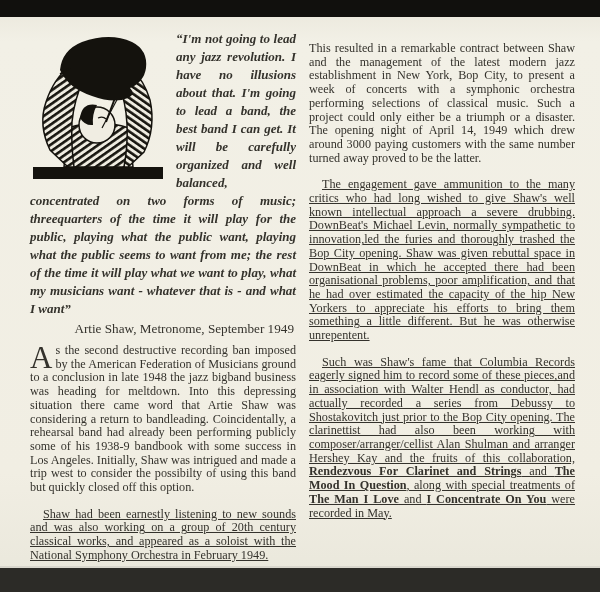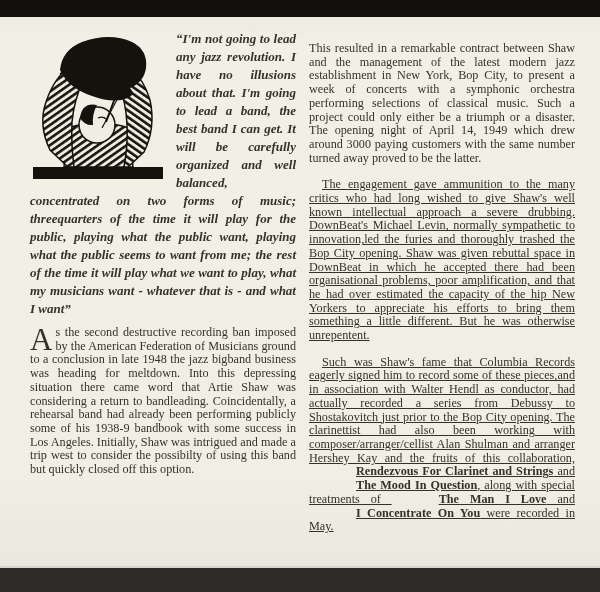--- a/index.html
+++ b/index.html
@@ -44,21 +44,21 @@
     font-size: 12.2px; line-height: 13.7px;
     text-align: justify; margin: 0;
   }
   .mt { margin-top: 8px; }
   .gap { margin-top: 13px; }
   .indent { text-indent: 13px; text-decoration: underline; }
   .dropcap {
     float: left; font-size: 31px; line-height: 24px;
     padding: 2px 3px 0 0;
   }
-  b { font-weight: bold; margin-left: 47px; }
+  b { font-weight: bold; }
 </style>
 </head>
 <body>
 
 <div class="page">
   <div class="top-band"></div>
 
   <div class="columns">
 
     <div class="col col-left">
@@ -82,24 +82,26 @@
           <path d="M50 88 Q52 72 67 75 Q62 84 63 95 Q55 96 50 88 Z" fill="#14120d"></path>
           <path d="M68 88 q5 -2 8 1" stroke="#14120d" stroke-width="1.3" fill="none"></path>
           <path d="M76 92 L88 60" stroke="#14120d" stroke-width="2"></path>
           <path d="M72 98 L90 64" stroke="#14120d" stroke-width="1.2"></path>
           <path d="M30 40 Q32 20 52 12 Q80 2 102 12 Q118 20 116 38 Q114 52 100 58 Q106 64 98 68 Q84 74 62 66 Q38 58 30 40 Z" fill="#14120d"></path>
           <path d="M40 38 L30 44" stroke="#14120d" stroke-width="1.5"></path>
         </svg>
       </div>
 
       <p class="quote">“I'm not going to lead any jazz revolution. I have no illusions about that. I'm going to lead a band, the best band I can get. It will be carefully organized and well balanced, concentrated on two forms of music; threequarters of the time it will play for the public, playing what the public want, playing what the public seems to want from me; the rest of the time it will play what we want to play, what my musicians want - whatever that is - and what I want”</p>
+      <div class="attribution">Artie Shaw, Metronome, September 1949</div>
 
       <p class="body-text mt">
         <span class="dropcap">A</span><span>s the second destructive recording ban imposed by the American Federation of Musicians ground to a conclusion in late 1948 the jazz bigband business was heading for meltdown. Into this depressing situation there came word that Artie Shaw was considering a return to bandleading. Coincidentally, a rehearsal band had already been performing publicly some of his 1938-9 bandbook with some success in Los Angeles. Initially, Shaw was intrigued and made a trip west to consider the possibilty of using this band but quickly closed off this option.</span>
       </p>
+      <p class="body-text gap indent">Shaw had been earnestly listening to new sounds and was also working on a group of 20th century classical works, and appeared as a soloist with the National Symphony Orchestra in February 1949.</p>
     </div>
 
     <div class="col col-right">
       <p class="body-text">This resulted in a remarkable contract between Shaw and the management of the latest modern jazz establishment in New York, Bop City, to present a week of concerts with a symphonic orchestra performing selections of classical music. Such a project could only either be a triumph or a disaster. The opening night of April 14, 1949 which drew around 3000 paying customers with the same number turned away proved to be the latter.</p>
       <p class="body-text gap indent">The engagement gave ammunition to the many critics who had long wished to give Shaw's well known intellectual approach a severe drubbing. DownBeat's Michael Levin, normally sympathetic to innovation,led the furies and thoroughly trashed the Bop City opening. Shaw was given rebuttal space in DownBeat in which he accepted there had been organisational problems, poor amplification, and that he had over estimated the capacity of the hip New Yorkers to appreciate his efforts to bring them something a little different. But he was otherwise unrepentent.</p>
       <p class="body-text gap indent">
         <span>Such was Shaw's fame that Columbia Records eagerly signed him to record some of these pieces,and in association with Walter Hendl as conductor, had actually recorded a series from Debussy to Shostakovitch just prior to the Bop City opening. The clarinettist had also been working with composer/arranger/cellist Alan Shulman and arranger Hershey Kay and the fruits of this collaboration, </span><b>Rendezvous For Clarinet and Strings</b><span> and </span><b>The Mood In Question</b><span>, along with special treatments of </span><b>The Man I Love</b><span> and </span><b>I Concentrate On You</b><span> were recorded in May.</span>
       </p>
     </div>
 

